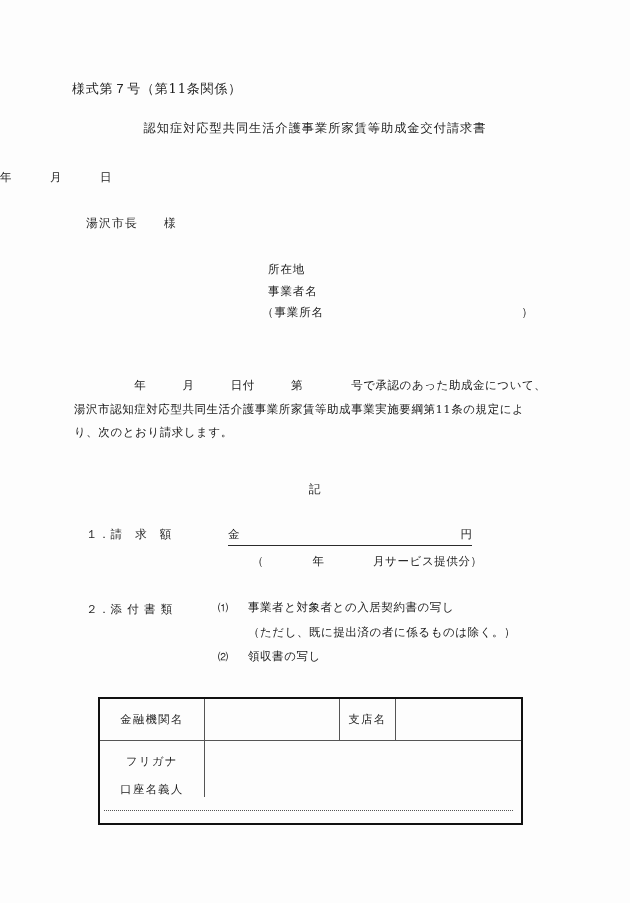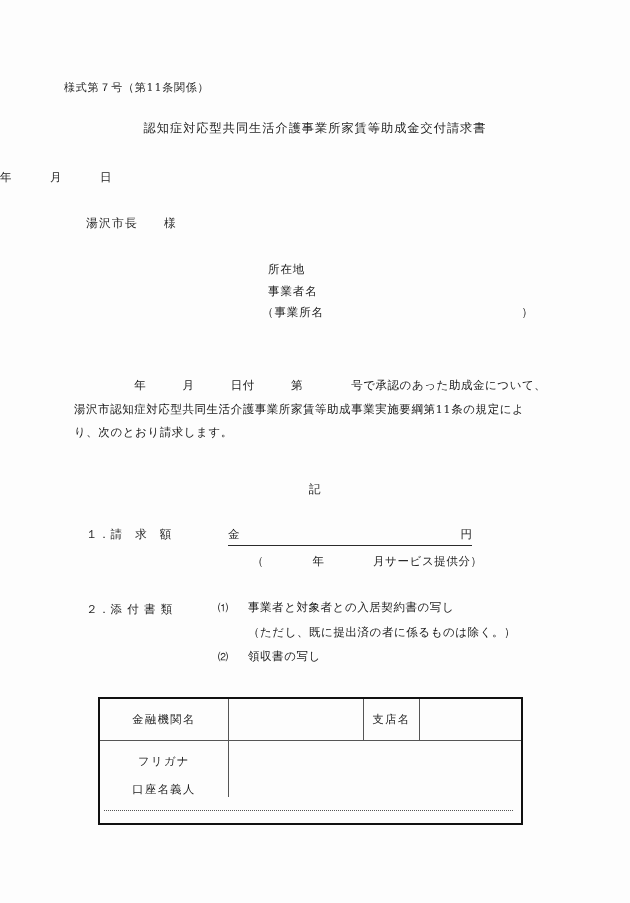--- a/index.html
+++ b/index.html
@@ -26,23 +26,23 @@
     position: absolute;
     white-space: pre;
     font-size: 11.5px;
     line-height: 1;
     letter-spacing: 0.6px;
     color: #1f1f1f;
   }
 
   
   .form-no {
-    left: 64px;
+    left: 72px;
     top: 82px;
-    font-size: 11px;
+    font-size: 13px;
     letter-spacing: 0.8px;
   }
   .doc-title {
     left: 0;
     top: 122px;
     width: 630px;
     text-align: center;
     font-size: 12.2px;
     letter-spacing: 1.0px;
   }
@@ -206,21 +206,21 @@
     align-items: center;
     justify-content: center;
     font-size: 11.2px;
     letter-spacing: 1.5px;
     white-space: pre;
   }
   .bt-cell.nolinke {
     border-right: none;
   }
   .label-cell {
-    width: 129px;
+    width: 105px;
     flex: none;
   }
   .bank-value {
     width: 135px;
     flex: none;
   }
   .branch-label {
     width: 56px;
     flex: none;
   }

